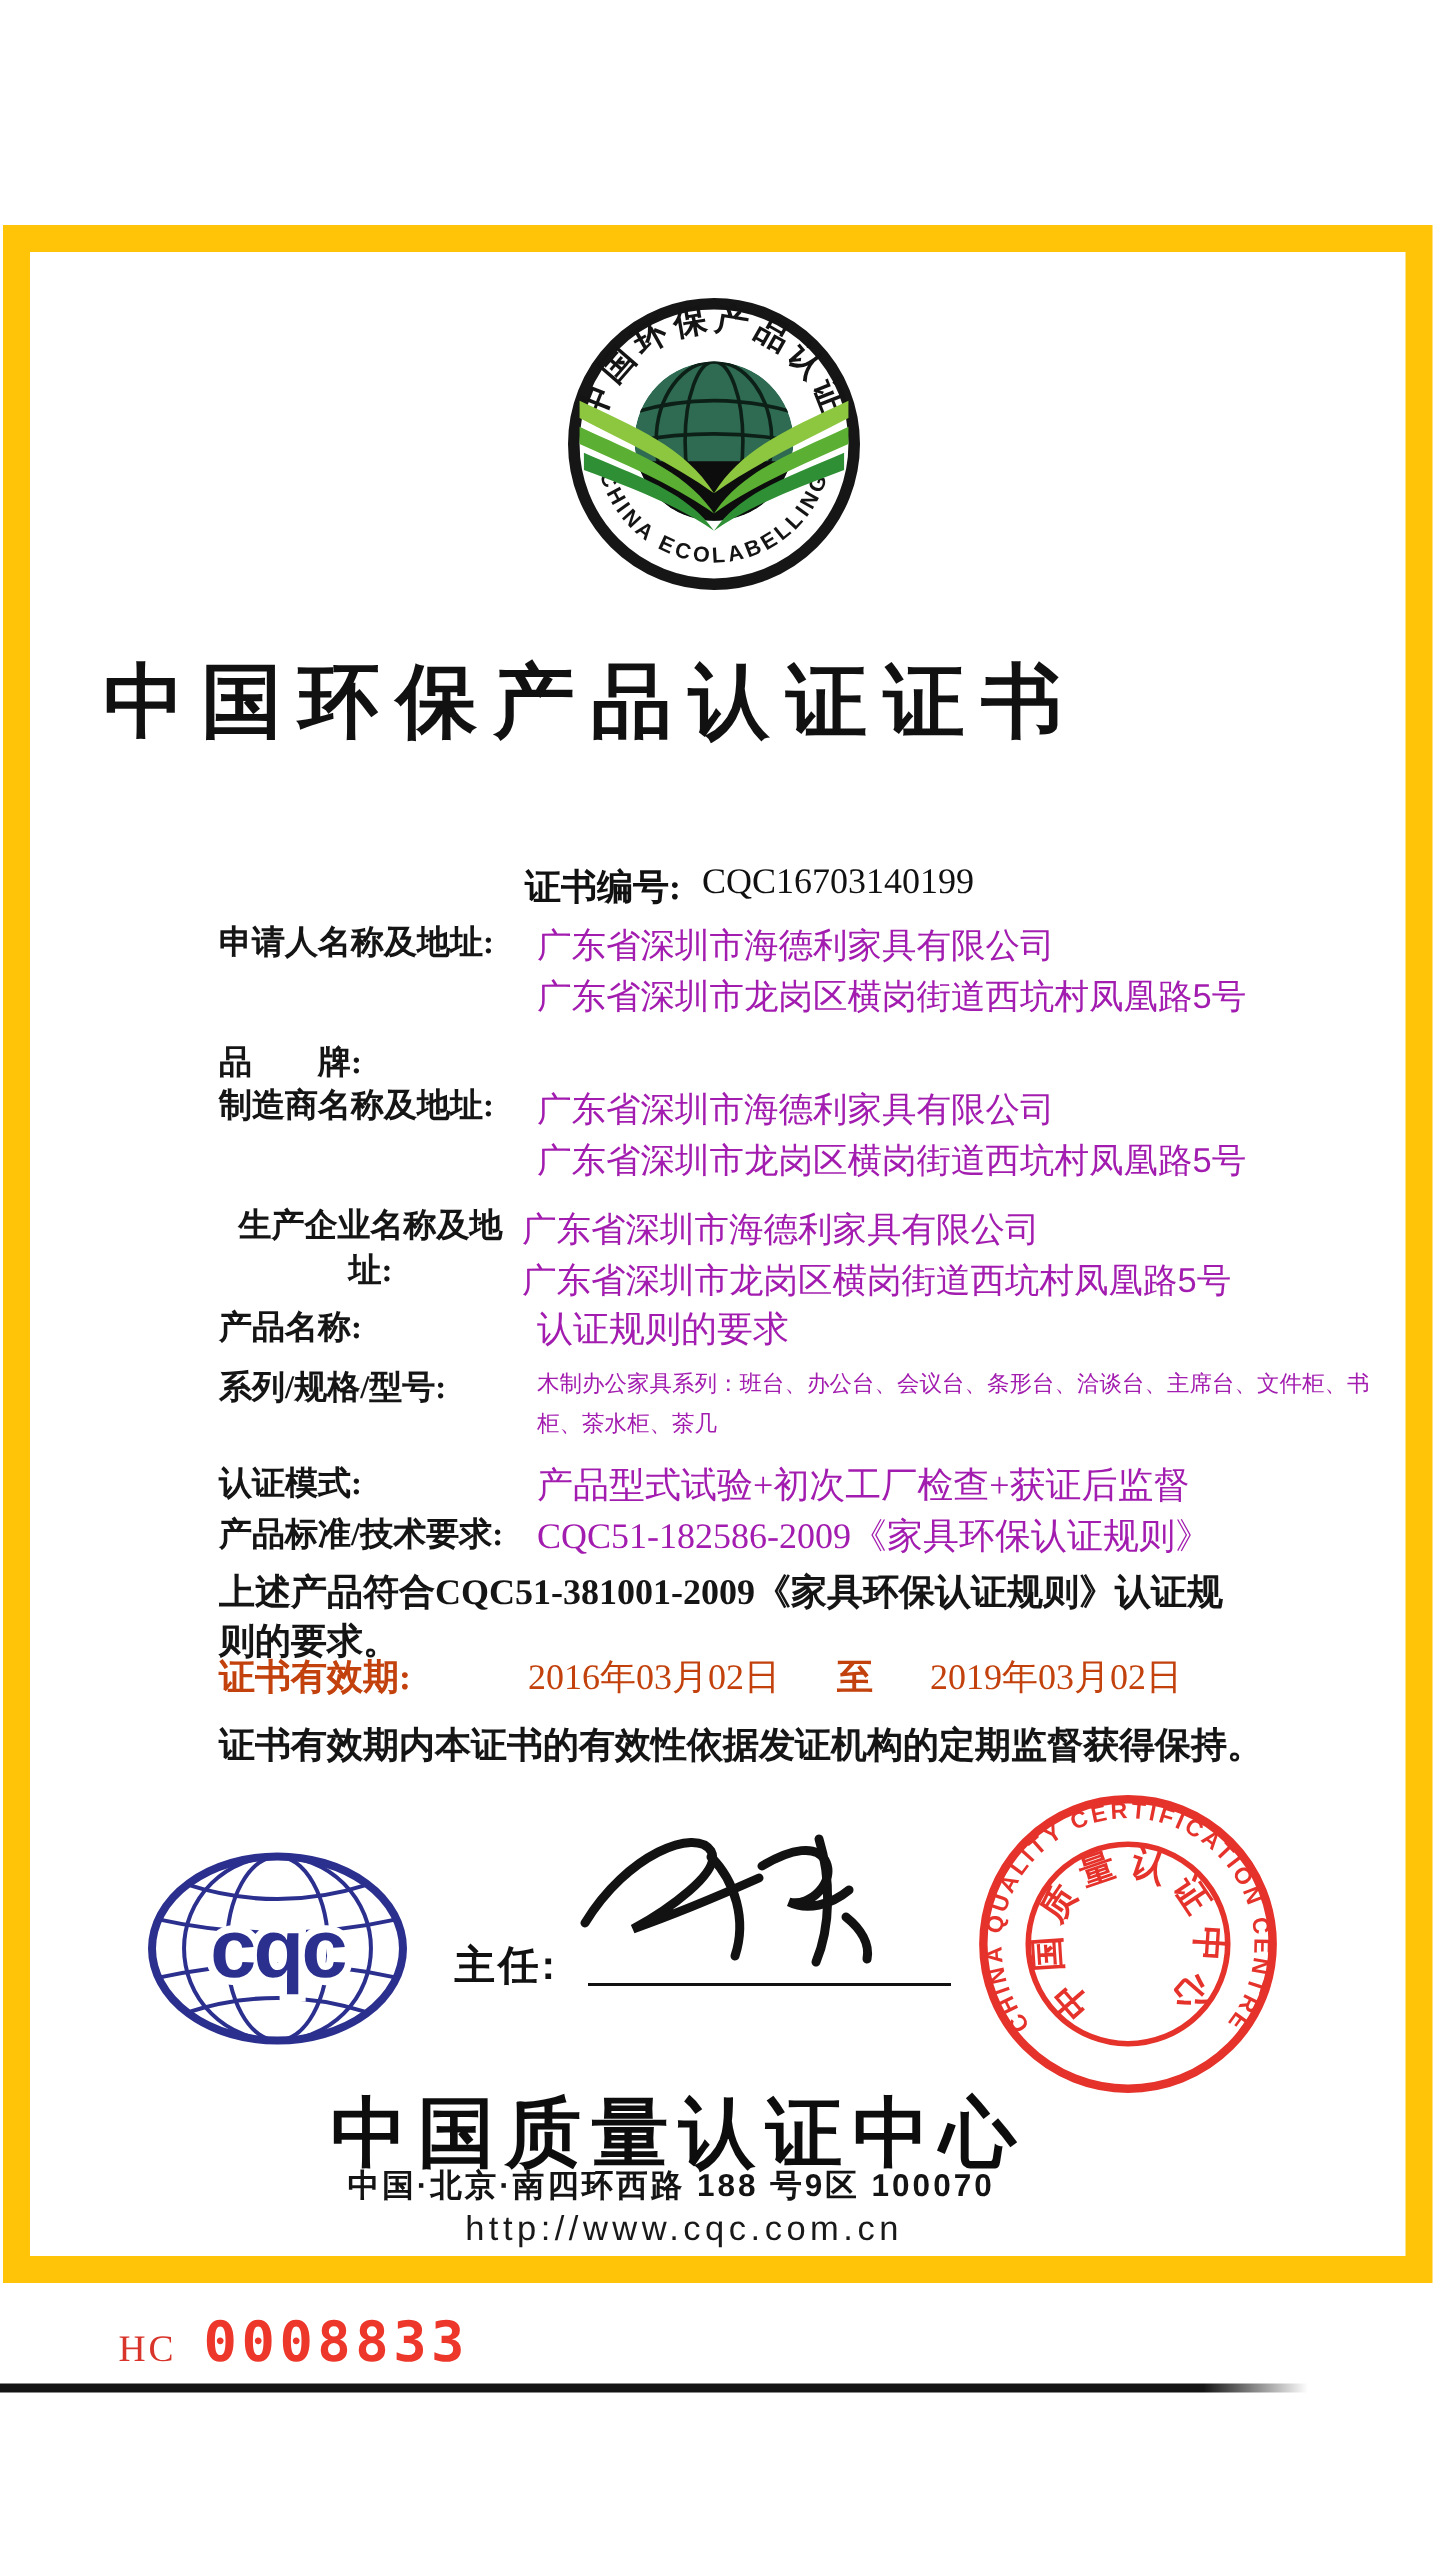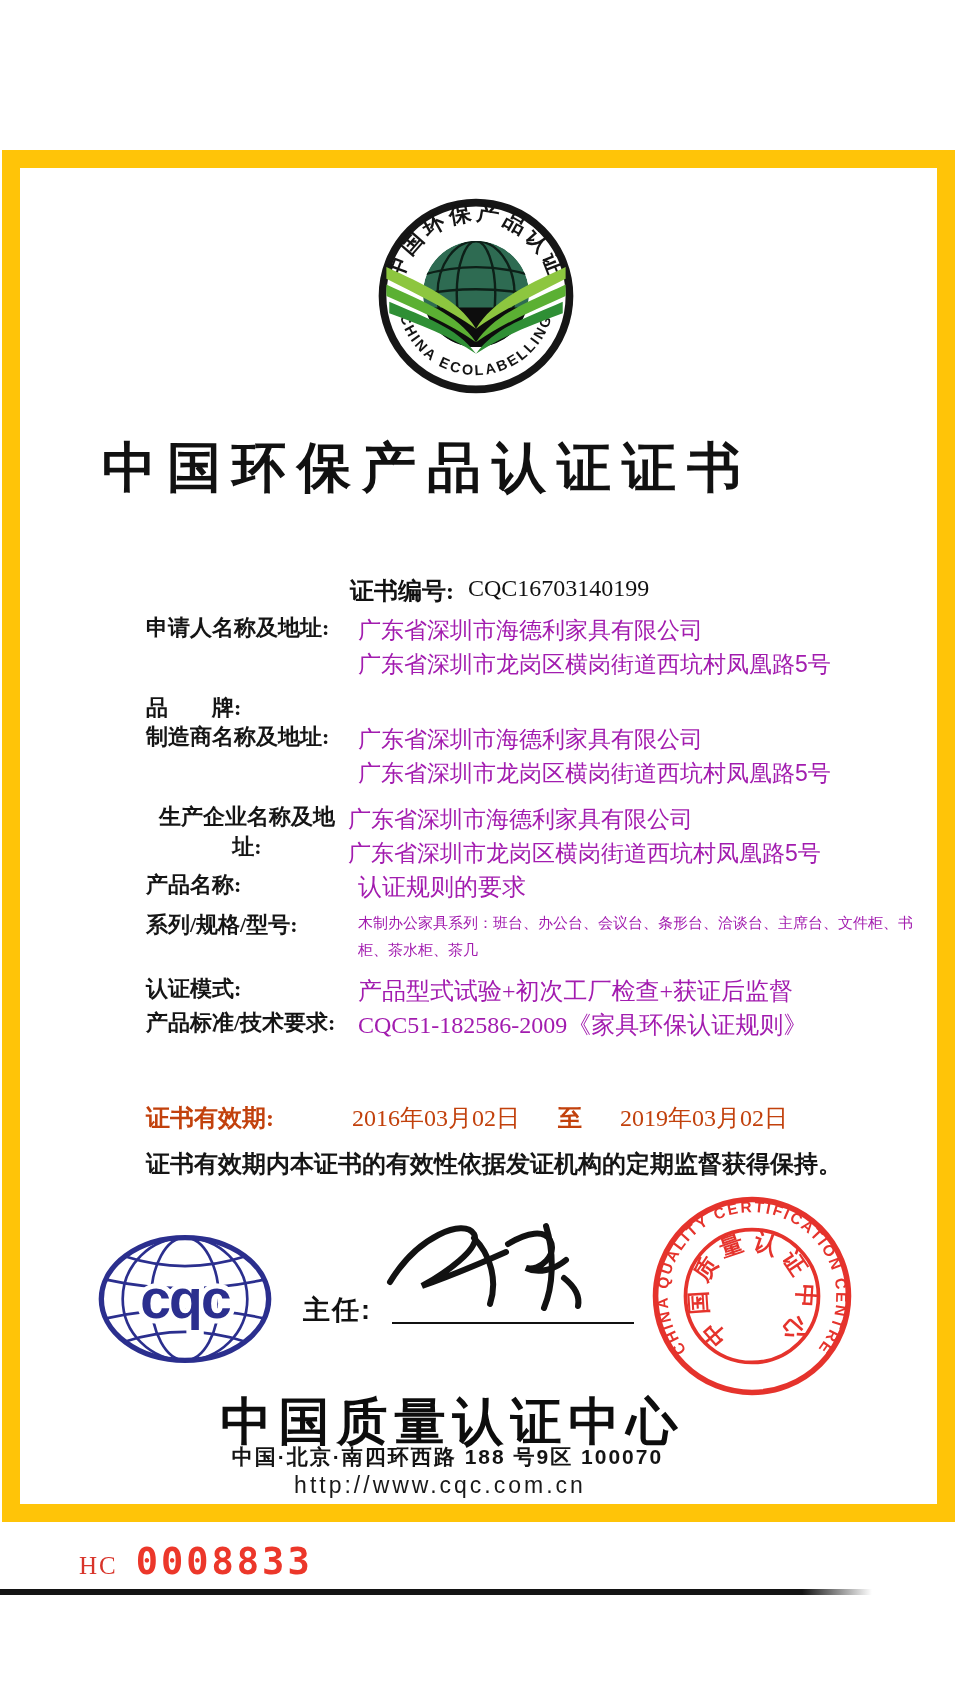--- a/index.html
+++ b/index.html
@@ -15,21 +15,21 @@
     width:917px;height:1336px;
     border:18px solid #ffc408;
   }
   .inner{
     position:absolute;left:0;top:150px;width:957px;height:1372px;
   }
   .badge{position:absolute;left:368px;top:40px;width:216px;height:212px;}
   .main-title{
     position:absolute;left:0;top:282px;width:788px;
     text-align:center;font-size:54px;font-weight:700;letter-spacing:11px;
-    color:#111;font-family:"Liberation Serif","DejaVu Serif",serif;padding-left:33px;
+    color:#111;font-family:"Liberation Serif","DejaVu Serif",serif;
   }
   .row{position:absolute;left:146px;width:792px;display:flex;align-items:flex-start;}
   .lbl{
     width:212px;flex:none;font-weight:700;font-size:22px;color:#151515;
     font-family:"Liberation Serif","DejaVu Serif",serif;line-height:30px;
   }
   .lbl.narrow{width:202px;text-align:center;}
   .val{
     font-size:23px;color:#a21caf;line-height:34px;
     font-family:"Liberation Sans","DejaVu Sans",sans-serif;
@@ -64,20 +64,21 @@
   }
   .org-address{
     position:absolute;left:0;top:1293px;width:895px;text-align:center;
     font-size:21px;font-weight:700;letter-spacing:2px;color:#141414;
     font-family:"Liberation Sans","DejaVu Sans",sans-serif;
   }
   .org-website{
     position:absolute;left:0;top:1322px;width:880px;text-align:center;
     font-size:23px;letter-spacing:3px;color:#191919;
     font-family:"Liberation Sans","DejaVu Sans",sans-serif;
+    padding-left:16px;
   }
   .hc-block{position:absolute;left:38px;top:1540px;display:flex;align-items:baseline;margin-left:41px;}
   .hc-prefix{
     font-size:25px;color:#d8342a;letter-spacing:2px;
     font-family:"Liberation Serif","DejaVu Serif",serif;
   }
   .hc-number{
     margin-left:18px;font-size:37px;font-weight:700;color:#ec372a;letter-spacing:3px;
     font-family:"DejaVu Sans Mono","Liberation Mono",monospace;
   }
@@ -177,20 +178,21 @@
     <div class="row" style="top:824px">
       <div class="lbl">认证模式:</div>
       <div class="val serif">产品型式试验+初次工厂检查+获证后监督</div>
     </div>
 
     <div class="row" style="top:858px">
       <div class="lbl">产品标准/技术要求:</div>
       <div class="val serif">CQC51-182586-2009《家具环保认证规则》</div>
     </div>
 
+    <div class="para" style="top:896px">上述产品符合CQC51-381001-2009《家具环保认证规则》认证规则的要求。</div>
 
     <div class="validity">
       <span class="vlbl">证书有效期:</span>
       <span class="vdate">2016年03月02日</span>
       <span class="vto">至</span>
       <span class="vdate">2019年03月02日</span>
     </div>
 
     <div class="para" style="top:998px;width:700px">证书有效期内本证书的有效性依据发证机构的定期监督获得保持。</div>
 

